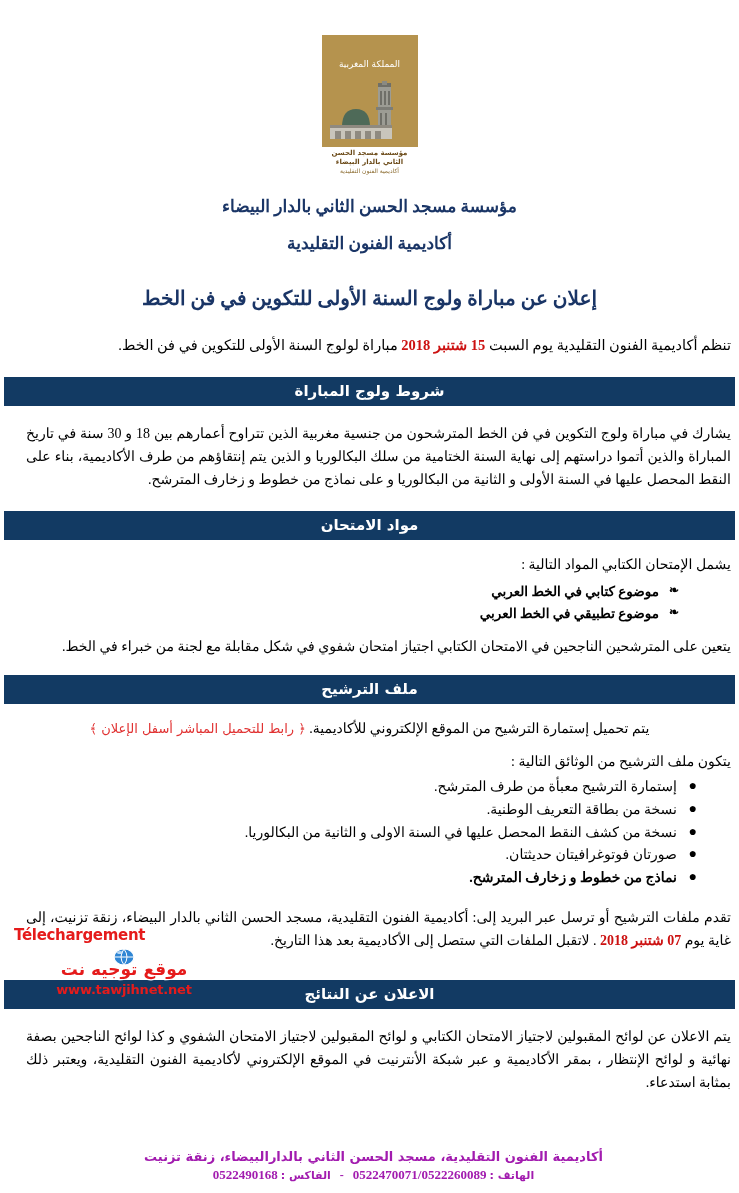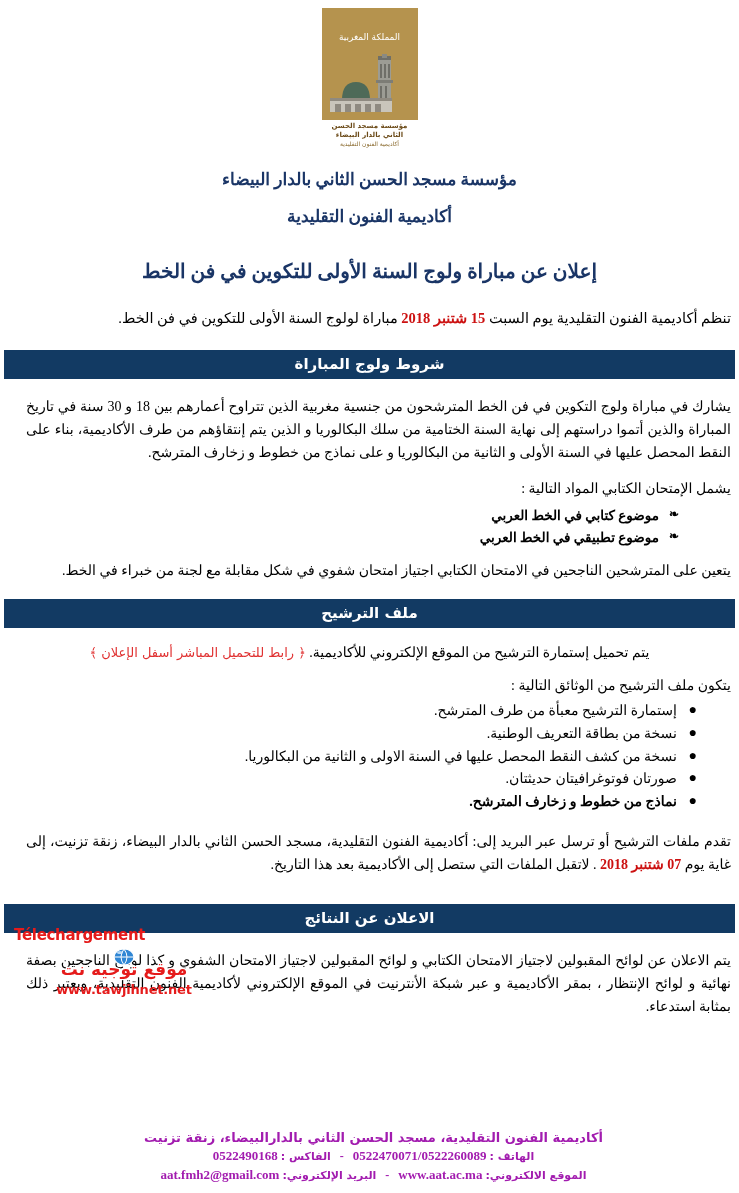--- a/index.html
+++ b/index.html
@@ -28,20 +28,21 @@
     width: 100%;
     display: flex;
     justify-content: center;
     padding-top: 8px;
   }
   .logo {
     width: 96px;
     display: flex;
     flex-direction: column;
     align-items: flex-start;
+    margin-top: 27px;
   }
   .logo-plate {
     width: 96px;
     height: 112px;
     background: #b5934e;
     position: relative;
     overflow: hidden;
   }
   .logo-kingdom {
     position: absolute;
@@ -319,20 +320,21 @@
 
   <div class="announce-title">إعلان عن مباراة ولوج السنة الأولى للتكوين في فن الخط</div>
 
   <div class="intro-para">
     <span>تنظم أكاديمية الفنون التقليدية يوم السبت </span><span class="red">15 شتنبر 2018</span><span> مباراة لولوج السنة الأولى للتكوين في فن الخط.</span>
   </div>
 
   <div class="banner">شروط ولوج المباراة</div>
   <div class="body-para">يشارك في مباراة ولوج التكوين في فن الخط المترشحون من جنسية مغربية  الذين تتراوح أعمارهم بين 18 و 30 سنة في تاريخ المباراة والذين أتموا دراستهم إلى نهاية  السنة  الختامية  من سلك البكالوريا و الذين  يتم  إنتقاؤهم  من طرف الأكاديمية، بناء على النقط المحصل عليها في السنة الأولى و الثانية من البكالوريا و على نماذج من خطوط و زخارف المترشح.</div>
 
+  <div class="banner">مواد الامتحان</div>
   <div class="lead-line">يشمل الإمتحان الكتابي المواد التالية :</div>
   <ul class="diamond-list">
     <li><span class="dia">❧</span><span>موضوع كتابي في الخط العربي</span></li>
     <li><span class="dia">❧</span><span>موضوع تطبيقي في الخط العربي</span></li>
   </ul>
   <div class="tail-line">يتعين على المترشحين الناجحين في الامتحان الكتابي اجتياز امتحان شفوي في شكل مقابلة مع لجنة من خبراء في الخط.</div>
 
   <div class="banner">ملف الترشيح</div>
   <div class="lead-line" style="text-align:center;">
     <span>يتم تحميل إستمارة  الترشيح من الموقع الإلكتروني للأكاديمية.</span>
@@ -372,22 +374,15 @@
 
   <div class="footer">
     <div class="footer-line1">أكاديمية الفنون التقليدية، مسجد الحسن الثاني بالدارالبيضاء، زنقة تزنيت</div>
     <div class="footer-line2">
       <span class="footer-lbl">الهاتف :</span>
       <span class="footer-val">0522470071/0522260089</span>
       <span class="sep">-</span>
       <span class="footer-lbl">الفاكس :</span>
       <span class="footer-val">0522490168</span>
     </div>
-    <div class="footer-line3">
-      <span class="footer-lbl">الموقع الالكتروني:</span>
-      <span class="footer-val">www.aat.ac.ma</span>
-      <span class="sep">-</span>
-      <span class="footer-lbl">البريد الإلكتروني:</span>
-      <span class="footer-val">aat.fmh2@gmail.com</span>
-    </div>
   </div>
 
 </div>
 
 </body></html>

